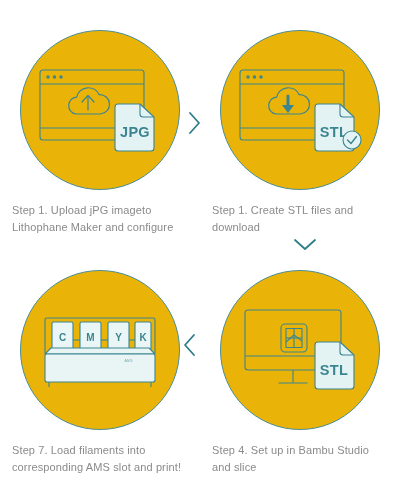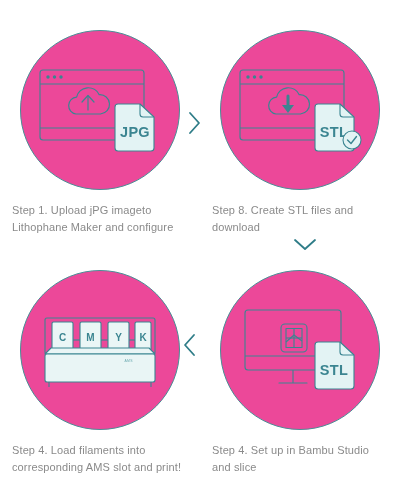--- a/index.html
+++ b/index.html
@@ -28,21 +28,21 @@
     display: flex;
     flex-direction: column;
     align-items: center;
   }
 
   
   .circle {
     width: 160px;
     height: 160px;
     border-radius: 50%;
-    background: #ec4899;
+    background: #eab308;
     border: 1px solid #4a8e96;
     box-sizing: border-box;
     position: relative;
     display: flex;
     align-items: center;
     justify-content: center;
     overflow: visible;
   }
   .art {
     display: block;
@@ -141,21 +141,21 @@
           <path d="M105 44 v10 a3 3 0 0 0 3 3 h11" fill="none" stroke="#3b8591" stroke-width="1.1"></path>
           <text x="99" y="77" text-anchor="middle" font-family="Liberation Sans, sans-serif" font-size="14.5" font-weight="bold" fill="#3b8591" letter-spacing="0.3">STL</text>
         </g>
 
         <g>
           <circle cx="117" cy="80" r="9" fill="#e3f3f4" stroke="#3b8591" stroke-width="1.1"></circle>
           <polyline points="112.5,80 116,83.5 121.5,76.5" fill="none" stroke="#3b8591" stroke-width="1.4" stroke-linecap="round" stroke-linejoin="round"></polyline>
         </g>
       </svg>
     </div>
-    <div class="caption">Step 8. Create STL files and download</div>
+    <div class="caption">Step 1. Create STL files and download</div>
   </div>
 
   <div class="step-cell cell-4">
     <div class="circle">
       <svg class="art" width="130" height="100" viewBox="0 0 130 100">
         <g fill="none" stroke="#3b8591" stroke-width="1.1" stroke-linejoin="round">
 
           <rect x="10" y="18" width="110" height="36" rx="2"></rect>
 
           <rect x="17" y="22" width="21" height="28" rx="1.5" fill="#eaf6f6"></rect>
@@ -175,21 +175,21 @@
         <g font-family="Liberation Sans, sans-serif" font-size="10" font-weight="bold" fill="#3b8591" text-anchor="middle">
           <text x="27.5" y="41">C</text>
           <text x="55.5" y="41">M</text>
           <text x="83.5" y="41">Y</text>
           <text x="108" y="41">K</text>
         </g>
 
         <text x="98" y="62" text-anchor="end" font-family="Liberation Sans, sans-serif" font-size="3.4" fill="#6aa9b0" letter-spacing="0.4">AMS</text>
       </svg>
     </div>
-    <div class="caption">Step 4. Load filaments into corresponding AMS slot and print!</div>
+    <div class="caption">Step 7. Load filaments into corresponding AMS slot and print!</div>
   </div>
 
   <div class="step-cell cell-3">
     <div class="circle">
       <svg class="art" width="130" height="104" viewBox="0 0 130 104">
         <g fill="none" stroke="#3b8591" stroke-width="1.1" stroke-linejoin="round">
 
           <rect x="10" y="12" width="96" height="60" rx="3"></rect>
           <line x1="10" y1="58" x2="106" y2="58"></line>
 

